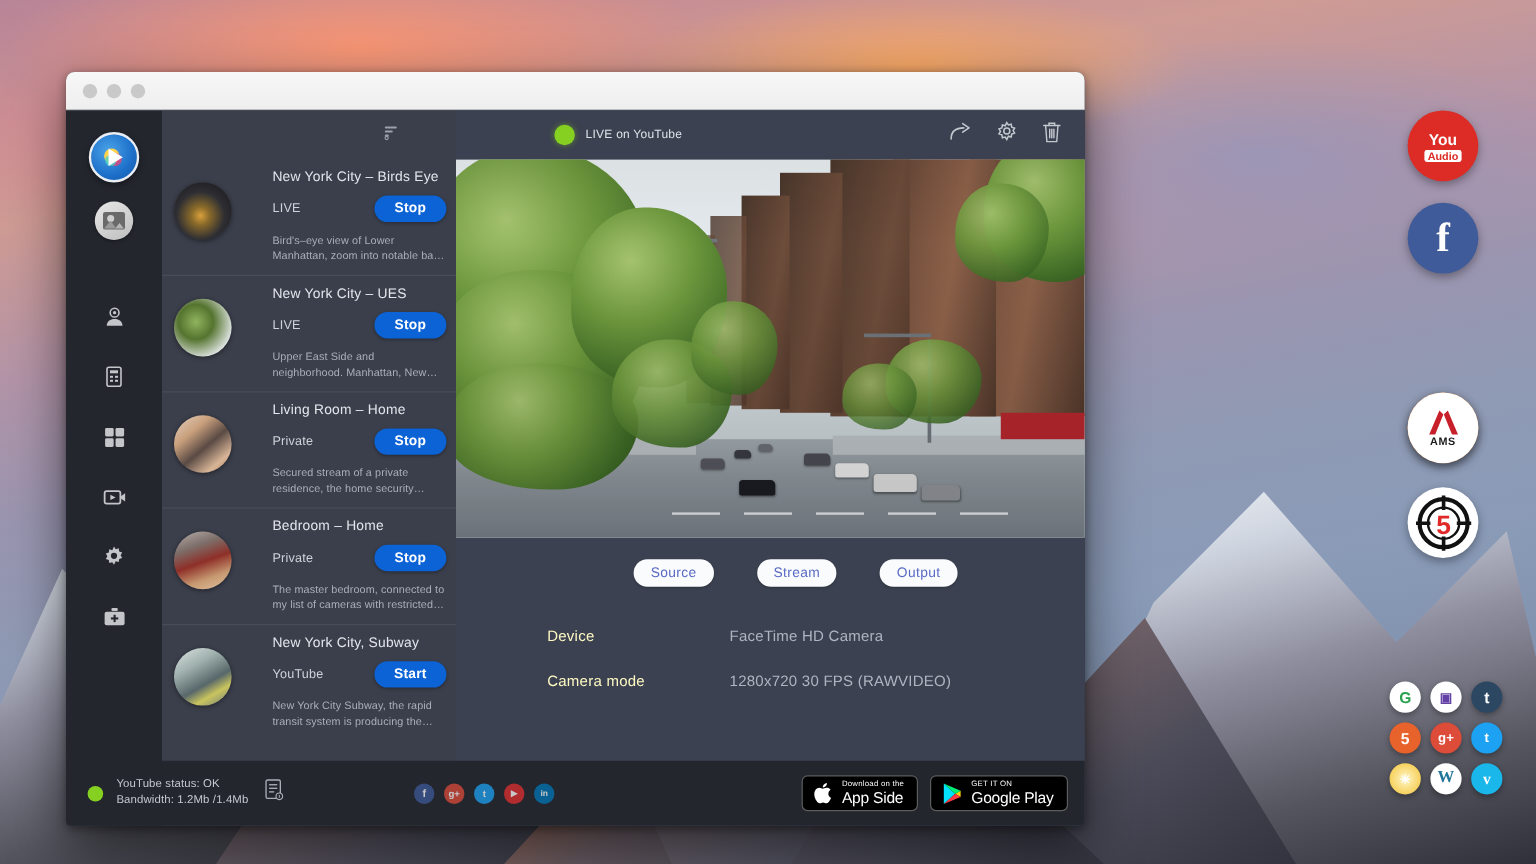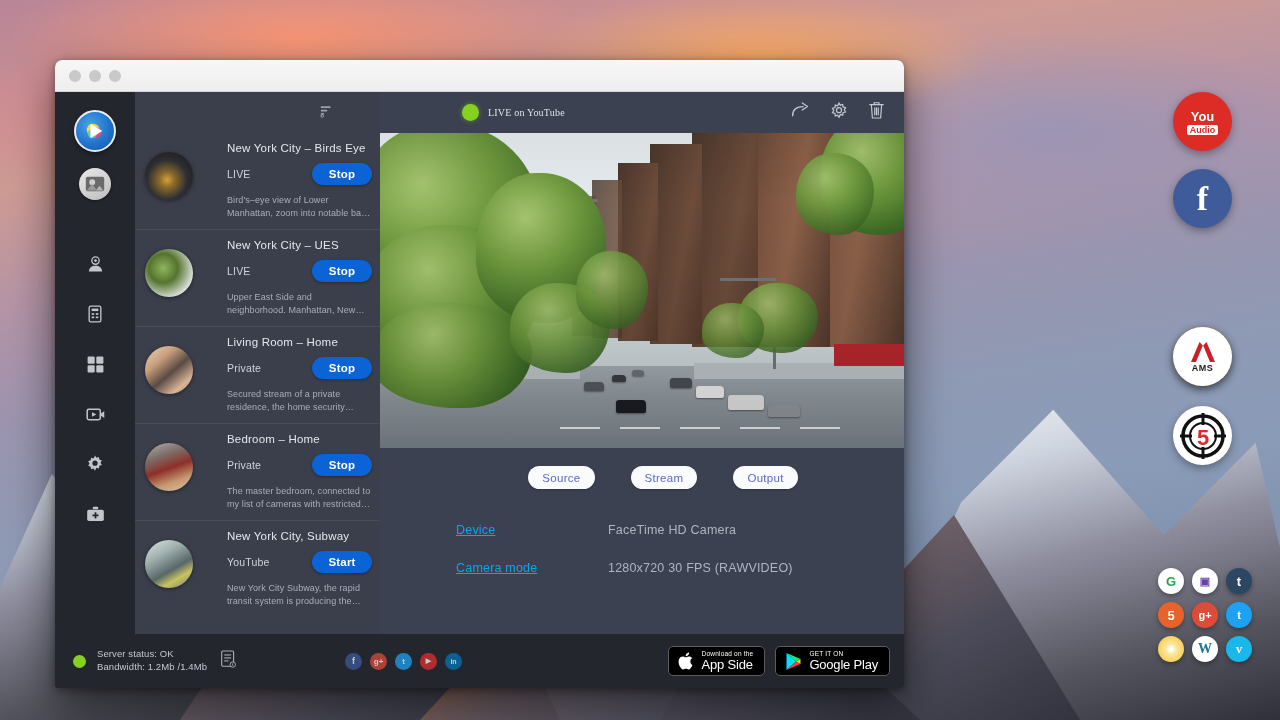--- a/index.html
+++ b/index.html
@@ -171,21 +171,21 @@
     display: flex; flex-direction: column;
   }
   #main-topbar {
     height: 41px;
     background: #3b4150;
     display: flex; align-items: center;
     padding: 0 18px 0 12px;
   }
   #live-badge { display: flex; align-items: center; gap: 9px; margin-left: 70px; }
   .live-dot { width: 17px; height: 17px; border-radius: 50%; background: #86d021; box-shadow: 0 0 5px rgba(134,208,33,.5); }
-  .live-text { font-size: 10px; color: #dfe2e8; letter-spacing: .2px; font-family: Liberation Serif, serif; }
+  .live-text { font-size: 10px; color: #dfe2e8; letter-spacing: .2px; }
   #top-actions { margin-left: auto; display: flex; gap: 18px; align-items: center; }
   #top-actions .ticon { opacity: .85; cursor: pointer; }
 
   #video {
     height: 315px;
     position: relative;
     overflow: hidden;
     background: #9aa3ad;
   }
   
@@ -231,21 +231,21 @@
     color: #5a6ac4; font-size: 11.5px; letter-spacing: .3px;
     display: flex; align-items: center; justify-content: center;
     cursor: pointer; border: none;
     font-family: "Liberation Sans", sans-serif;
     box-shadow: 0 1px 2px rgba(0,0,0,.22);
   }
 
   
   #specs { padding: 34px 0 0 76px; }
   .spec-row { display: flex; align-items: baseline; margin-bottom: 24px; }
-  .spec-key { width: 152px; font-size: 12.5px; color: #0ea5e9; letter-spacing: .2px; text-decoration: underline; }
+  .spec-key { width: 152px; font-size: 12.5px; color: #fef9c3; letter-spacing: .2px; }
   .spec-val { font-size: 12.5px; color: #aeb4c0; letter-spacing: .2px; }
 
   
   #footer {
     height: 54px;
     background: #24262e;
     display: flex; align-items: center;
     padding: 0 14px 0 18px;
     position: absolute; left: 0; right: 0; bottom: 0;
   }
@@ -568,21 +568,21 @@
             <span class="spec-val">1280x720 30 FPS (RAWVIDEO)</span>
           </div>
         </div>
       </div>
     </div>
 
     <div id="footer">
       <div id="srv">
         <span class="srv-dot"></span>
         <span class="srv-lines">
-          <span class="srv-line" style="display:block;">Server status: OK</span>
+          <span class="srv-line" style="display:block;">YouTube status: OK</span>
           <span class="srv-line" style="display:block;">Bandwidth: 1.2Mb /1.4Mb</span>
         </span>
         <span id="srv-doc">
           <svg width="17" height="19" viewBox="0 0 20 22">
             <rect x="2" y="1" width="14" height="18" rx="1.5" fill="none" stroke="#c3c7d0" stroke-width="1.3"></rect>
             <rect x="5" y="5" width="8" height="1.3" fill="#c3c7d0"></rect>
             <rect x="5" y="8.5" width="8" height="1.3" fill="#c3c7d0"></rect>
             <rect x="5" y="12" width="5" height="1.3" fill="#c3c7d0"></rect>
             <circle cx="15" cy="17" r="3.2" fill="#24262e" stroke="#c3c7d0" stroke-width="1.1"></circle>
             <rect x="14.5" y="15.6" width="1" height="2.8" fill="#c3c7d0"></rect>

